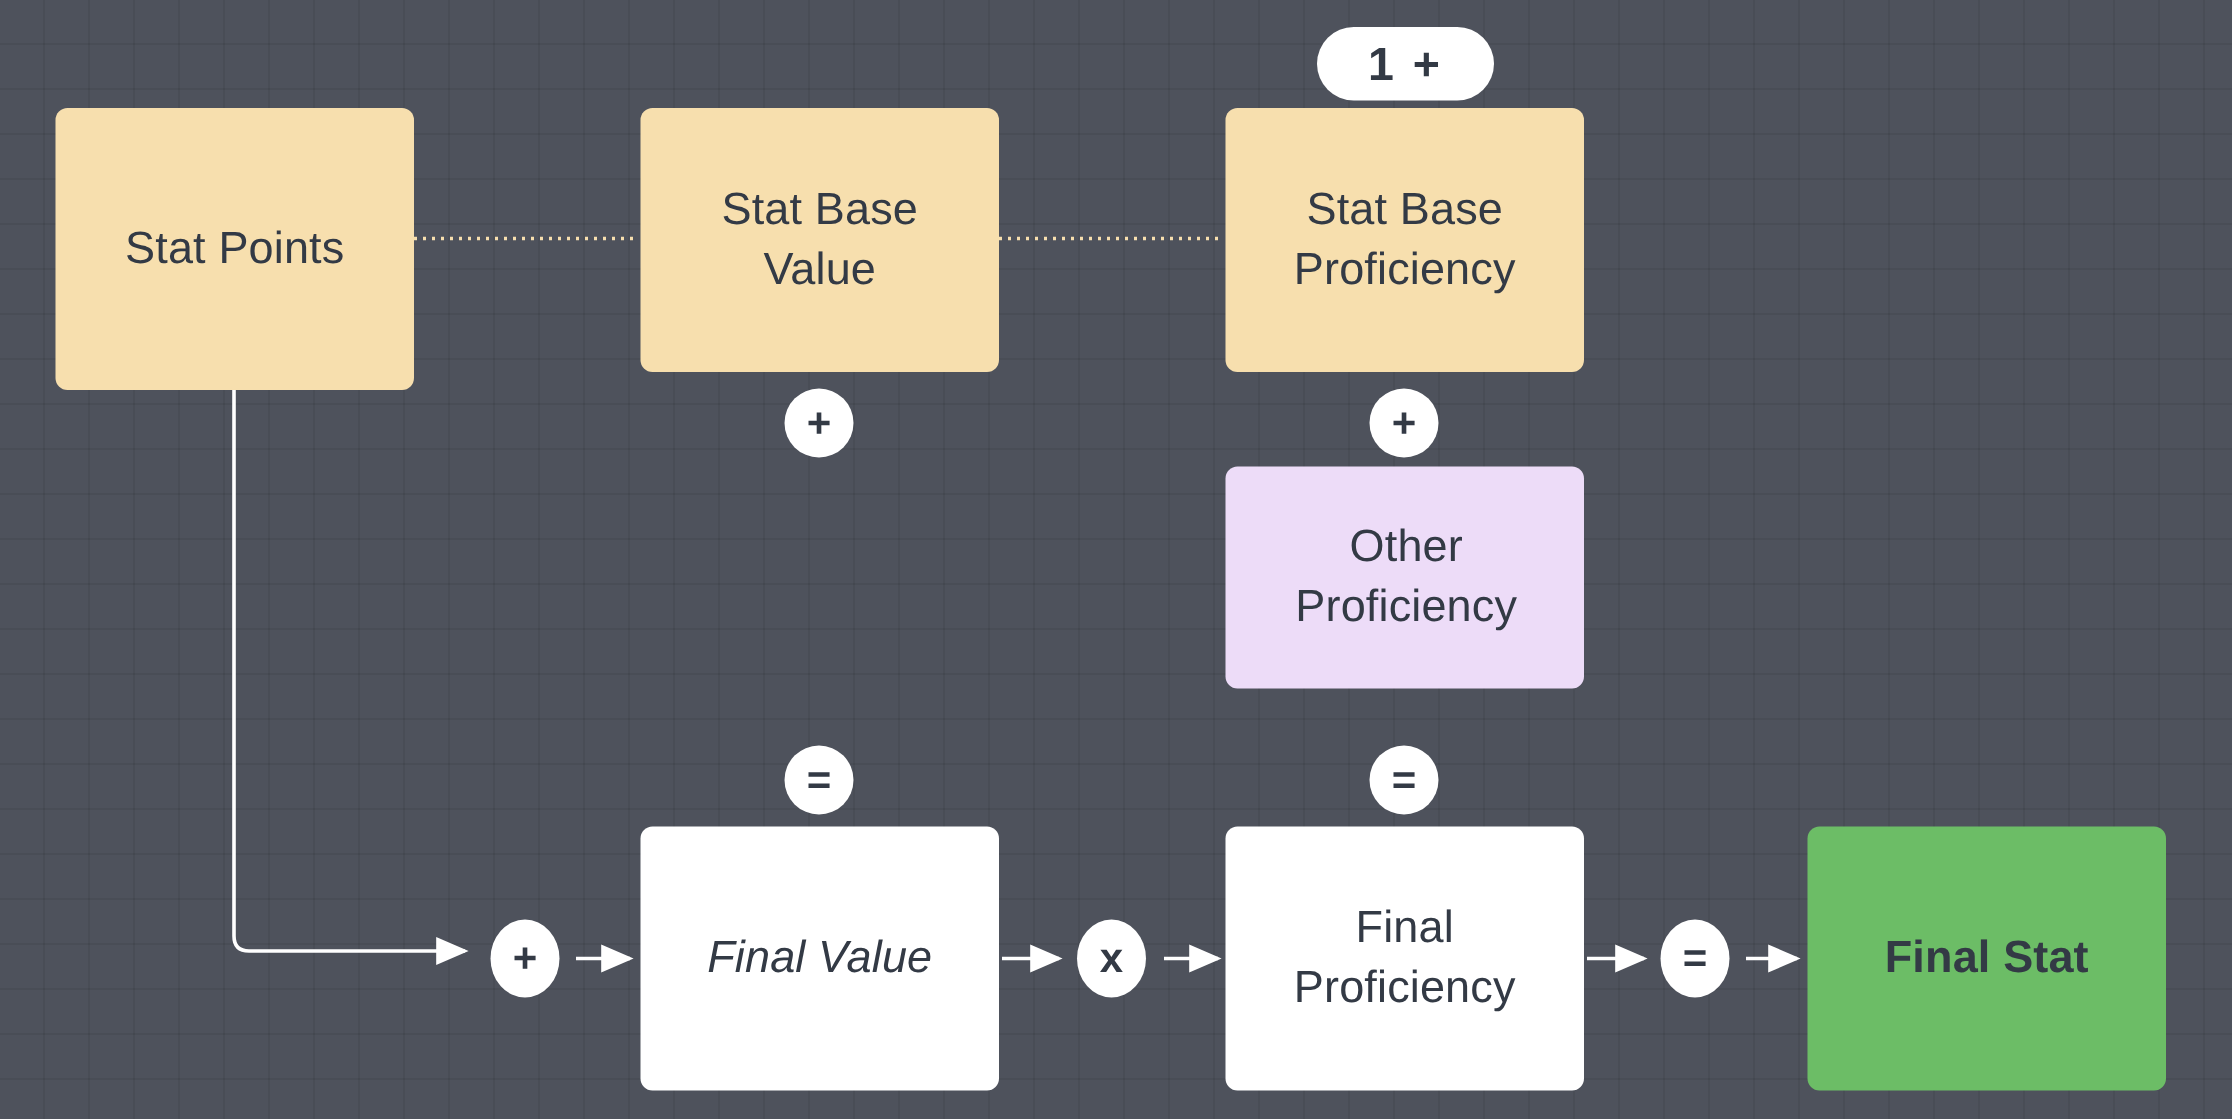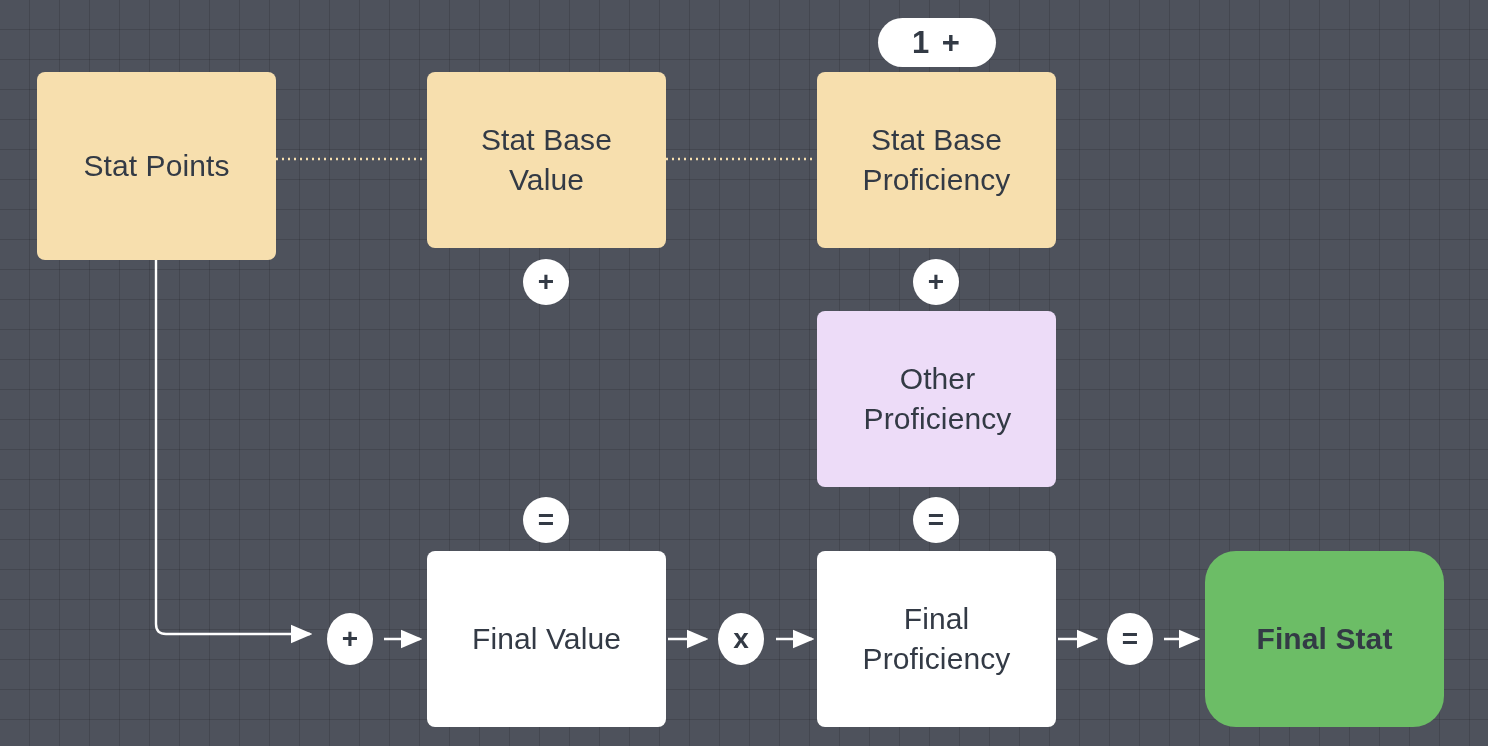--- a/index.html
+++ b/index.html
@@ -47,21 +47,21 @@
     line-height: 1.32;
     font-weight: 400;
     letter-spacing: 0.1px;
     padding: 4px 10px;
     white-space: pre-line;
   }
 
   .node.tan   { background: #f7dfae; }
   .node.lilac { background: #eddcf8; }
   .node.white { background: #ffffff; }
-  .node.green { background: #6cbd66; font-weight: 700; border-radius: 31px; }
+  .node.green { background: #6cbd66; font-weight: 700; }
 
   .op {
     position: absolute;
     box-sizing: border-box;
     background: #ffffff;
     border-radius: 50%;
     display: flex;
     align-items: center;
     justify-content: center;
     color: #333a45;
@@ -122,30 +122,30 @@
 Value</div>
 
   <div class="node tan" style="left:817px; top:72px; width:239px; height:176px;">Stat Base
 Proficiency</div>
 
   <div class="op vertical" style="left:523px; top:259px;">+</div>
 
   <div class="op vertical" style="left:913px; top:259px;">+</div>
 
 
-  <div class="node lilac" style="left:817px; top:311px; width:239px; height:176px;padding-left:12px;">Other
+  <div class="node lilac" style="left:817px; top:311px; width:239px; height:148px;padding-left:12px;">Other
 Proficiency</div>
 
   <div class="op vertical" style="left:523px; top:497px;">=</div>
 
   <div class="op vertical" style="left:913px; top:497px;">=</div>
 
   <div class="op inline" style="left:327px; top:613px;">+</div>
 
-  <div class="node white" style="left:427px; top:551px; width:239px; height:176px;">Final Value</div>
+  <div class="node white" style="left:427px; top:551px; width:239px; height:176px;font-style:italic;">Final Value</div>
 
   <div class="op inline" style="left:718px; top:613px;">x</div>
 
   <div class="node white" style="left:817px; top:551px; width:239px; height:176px;text-align:center;">Final
 Proficiency</div>
 
   <div class="op inline" style="left:1107px; top:613px;">=</div>
 
   <div class="node green" style="left:1205px; top:551px; width:239px; height:176px;">Final Stat</div>
 

